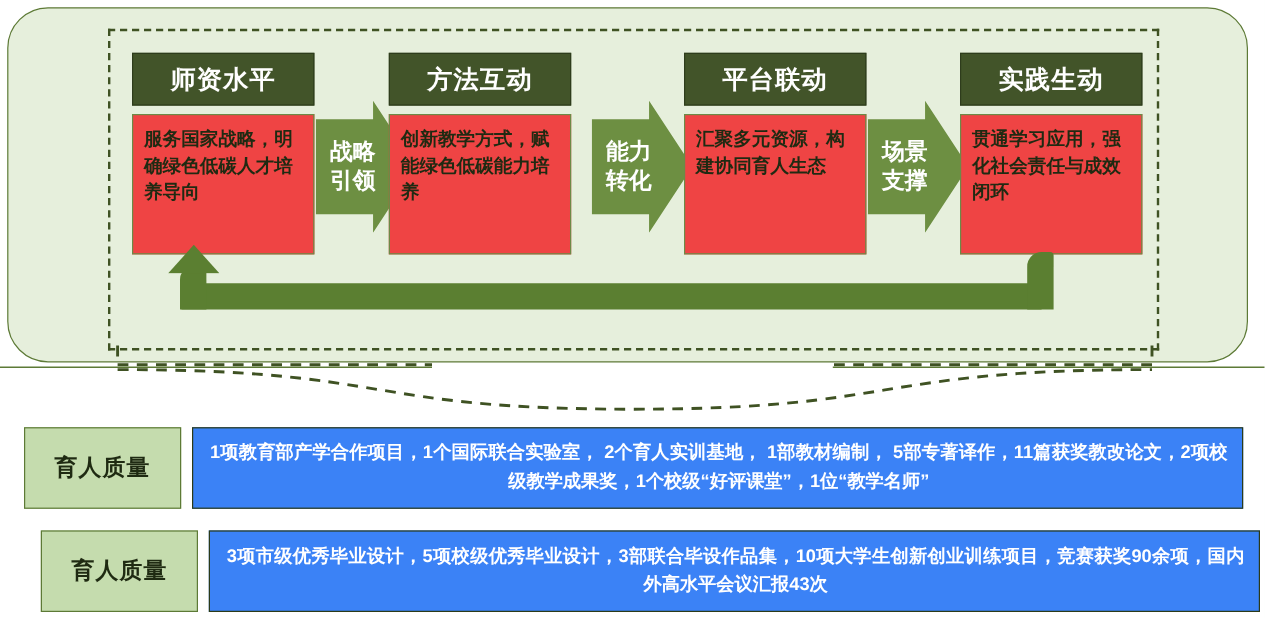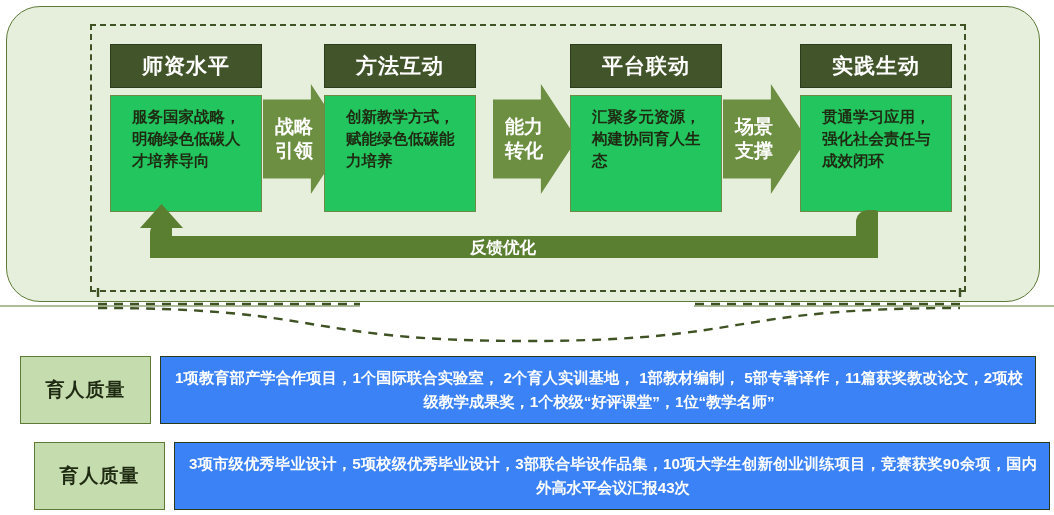--- a/index.html
+++ b/index.html
@@ -62,23 +62,23 @@
     justify-content: center;
     color: #ffffff;
     font-size: 21px;
     font-weight: bold;
     letter-spacing: 1px;
   }
   .stage-body {
     box-sizing: border-box;
     margin-top: 7px;
     height: 117px;
-    background: #22c55e;
+    background: #ef4444;
     border: 1px solid #6d8a47;
-    padding: 10px 8px 6px 21px;
+    padding: 10px 8px 6px 9px;
     color: #1f2a12;
     font-size: 15.5px;
     font-weight: bold;
     line-height: 1.42;
   }
 
   .stage-1 { left: 110px; }
   .stage-2 { left: 324px; }
   .stage-3 { left: 570px; }
   .stage-4 { left: 800px; }
@@ -267,21 +267,20 @@
   <div class="stage stage-4">
     <div class="stage-header">实践生动</div>
     <div class="stage-body">贯通学习应用，强化社会责任与成效闭环</div>
   </div>
 
   <div class="feedback">
     <div class="fb-bar"></div>
     <div class="fb-right-up"></div>
     <div class="fb-left-up"></div>
     <div class="fb-arrowhead"></div>
-    <div class="fb-label">反馈优化</div>
   </div>
 
   <svg class="funnel" viewBox="0 0 1054 70">
     <path d="M 98 2 L 98 18 L 360 18" fill="none" stroke="#3f5223" stroke-width="2.4" stroke-dasharray="9 7"></path>
     <path d="M 960 2 L 960 18 L 694 18" fill="none" stroke="#3f5223" stroke-width="2.4" stroke-dasharray="9 7"></path>
     <path d="M 98 22 C 330 22, 300 55, 527 55 C 754 55, 724 22, 960 22" fill="none" stroke="#3f5223" stroke-width="2.4" stroke-dasharray="9 7"></path>
     <line x1="0" y1="20" x2="360" y2="20" stroke="#5d7a36" stroke-width="1.2"></line>
     <line x1="694" y1="20" x2="1054" y2="20" stroke="#5d7a36" stroke-width="1.2"></line>
   </svg>
 

